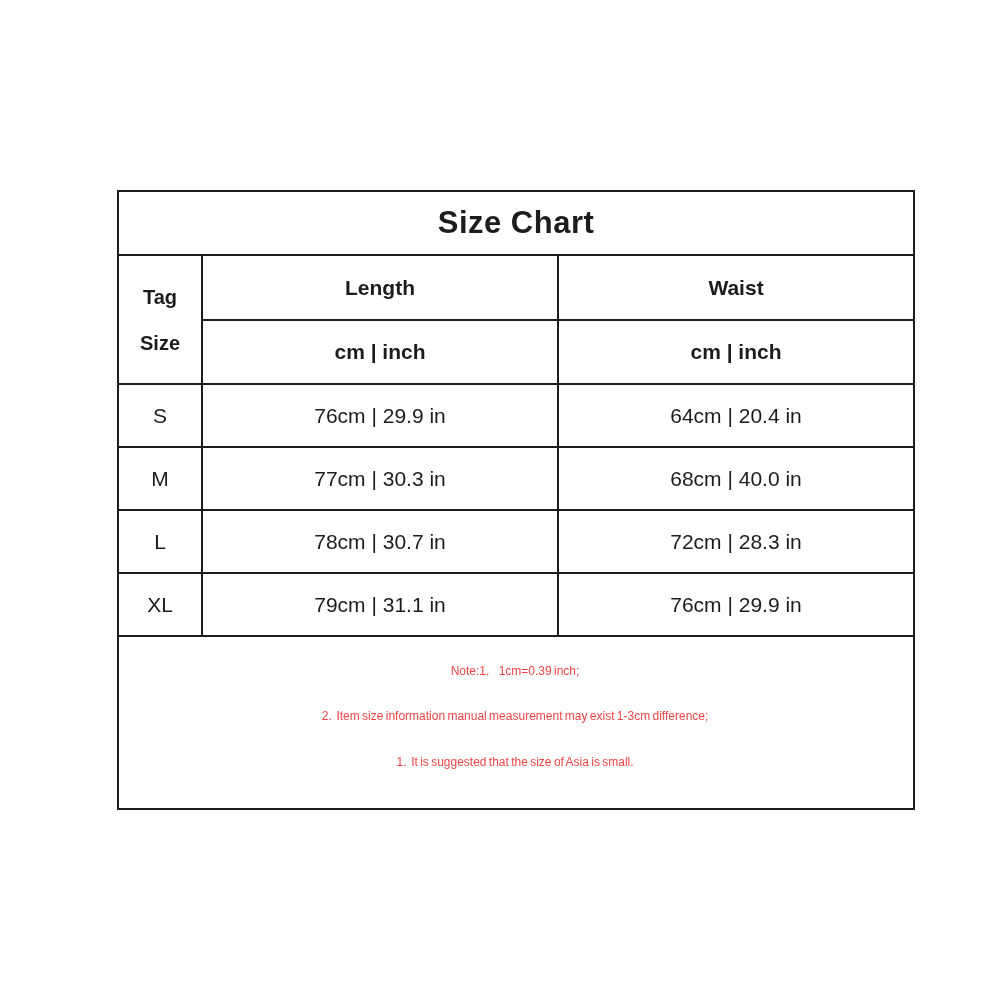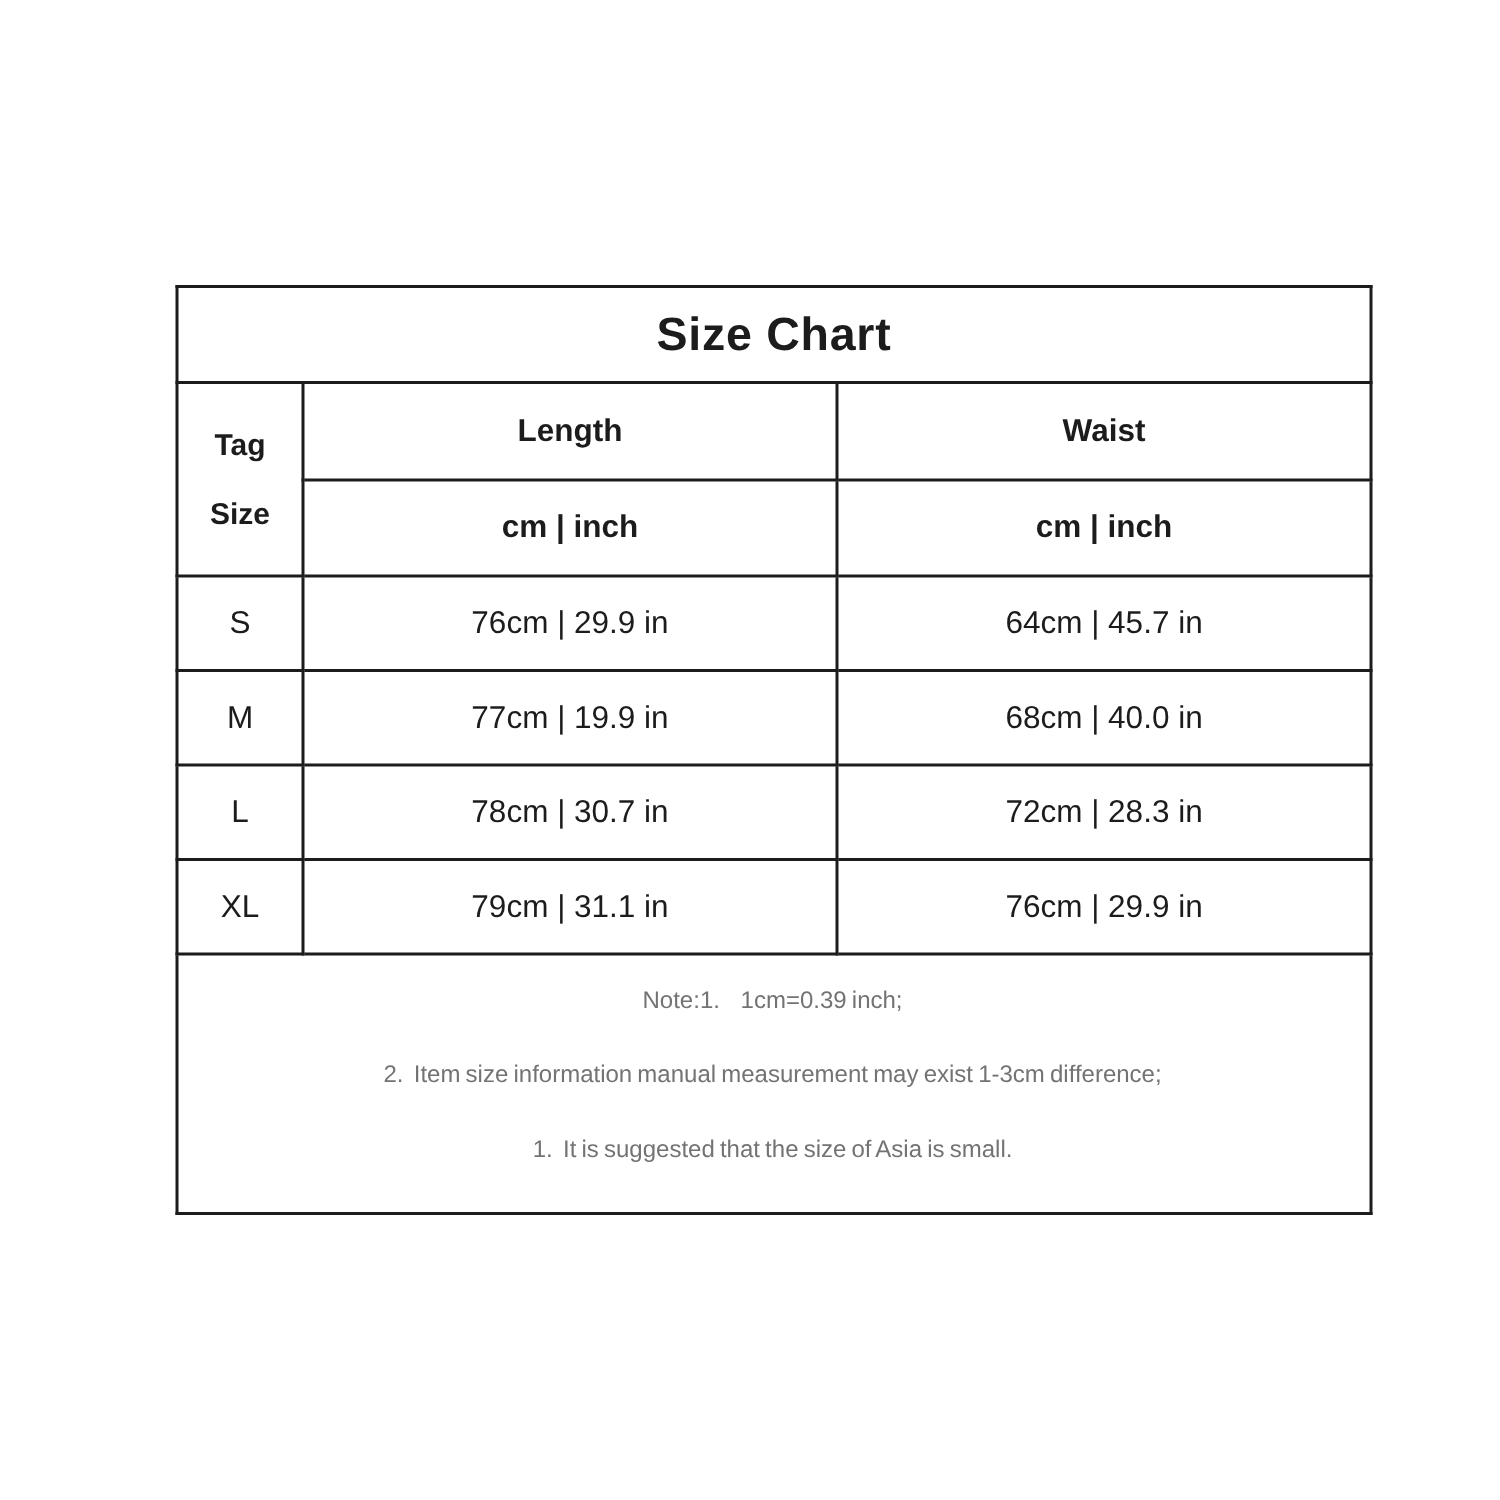--- a/index.html
+++ b/index.html
@@ -52,22 +52,22 @@
   .tag-cell .size-line { margin: 0; }
 
   .data-row td { height: 63px; }
   .body-cell { font-size: 21px; font-weight: normal; }
 
   .note-row td { height: 173px; }
   .note-cell {
     text-align: left;
     vertical-align: top;
     padding: 21px 14px 0 12px;
-    font-size: 16px;
-    color: #737373;
+    font-size: 12px;
+    color: #ef4444;
   }
   .note-line {
     white-space: pre-wrap;
     margin: 0 0 32px;
     line-height: 1.1;
     word-spacing: -1px;
   }
 </style>
 </head>
 <body>
@@ -93,25 +93,25 @@
         <td class="head-cell">Length</td>
         <td class="head-cell">Waist</td>
       </tr>
       <tr class="unit-row">
         <td class="head-cell">cm | inch</td>
         <td class="head-cell">cm | inch</td>
       </tr>
       <tr class="data-row">
         <td class="body-cell">S</td>
         <td class="body-cell">76cm | 29.9 in</td>
-        <td class="body-cell">64cm | 45.7 in</td>
+        <td class="body-cell">64cm | 20.4 in</td>
       </tr>
       <tr class="data-row">
         <td class="body-cell">M</td>
-        <td class="body-cell">77cm | 19.9 in</td>
+        <td class="body-cell">77cm | 30.3 in</td>
         <td class="body-cell">68cm | 40.0 in</td>
       </tr>
       <tr class="data-row">
         <td class="body-cell">L</td>
         <td class="body-cell">78cm | 30.7 in</td>
         <td class="body-cell">72cm | 28.3 in</td>
       </tr>
       <tr class="data-row">
         <td class="body-cell">XL</td>
         <td class="body-cell">79cm | 31.1 in</td>

